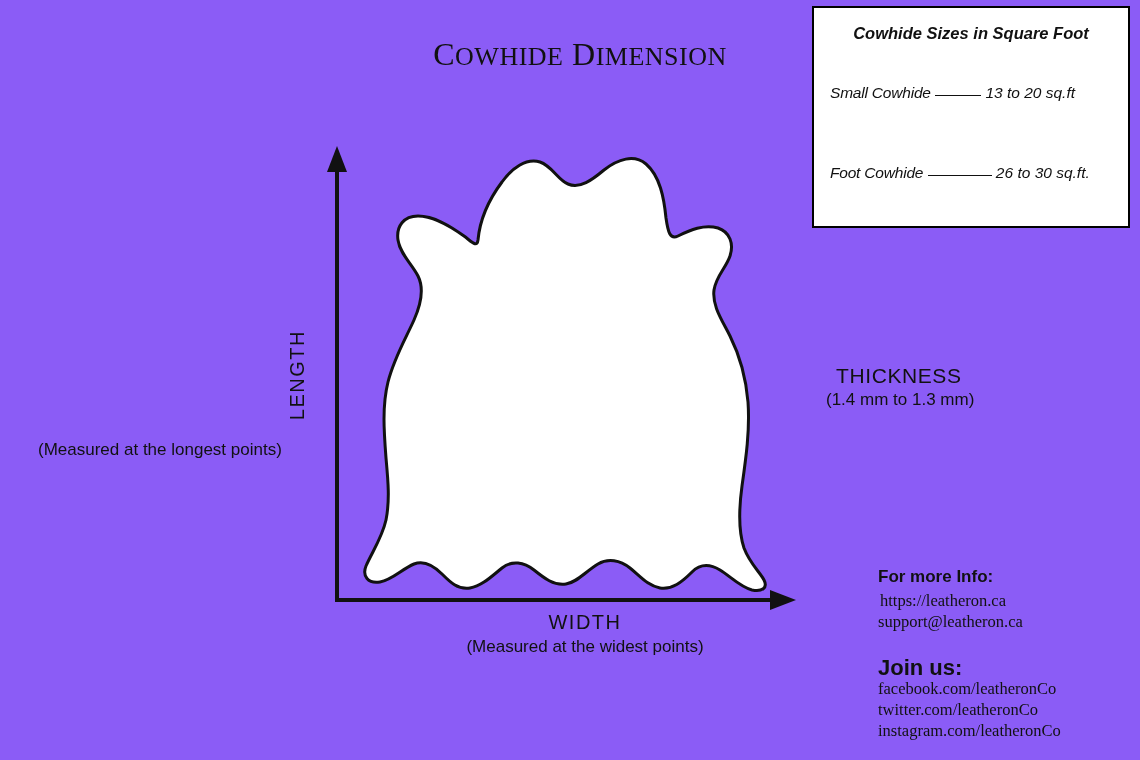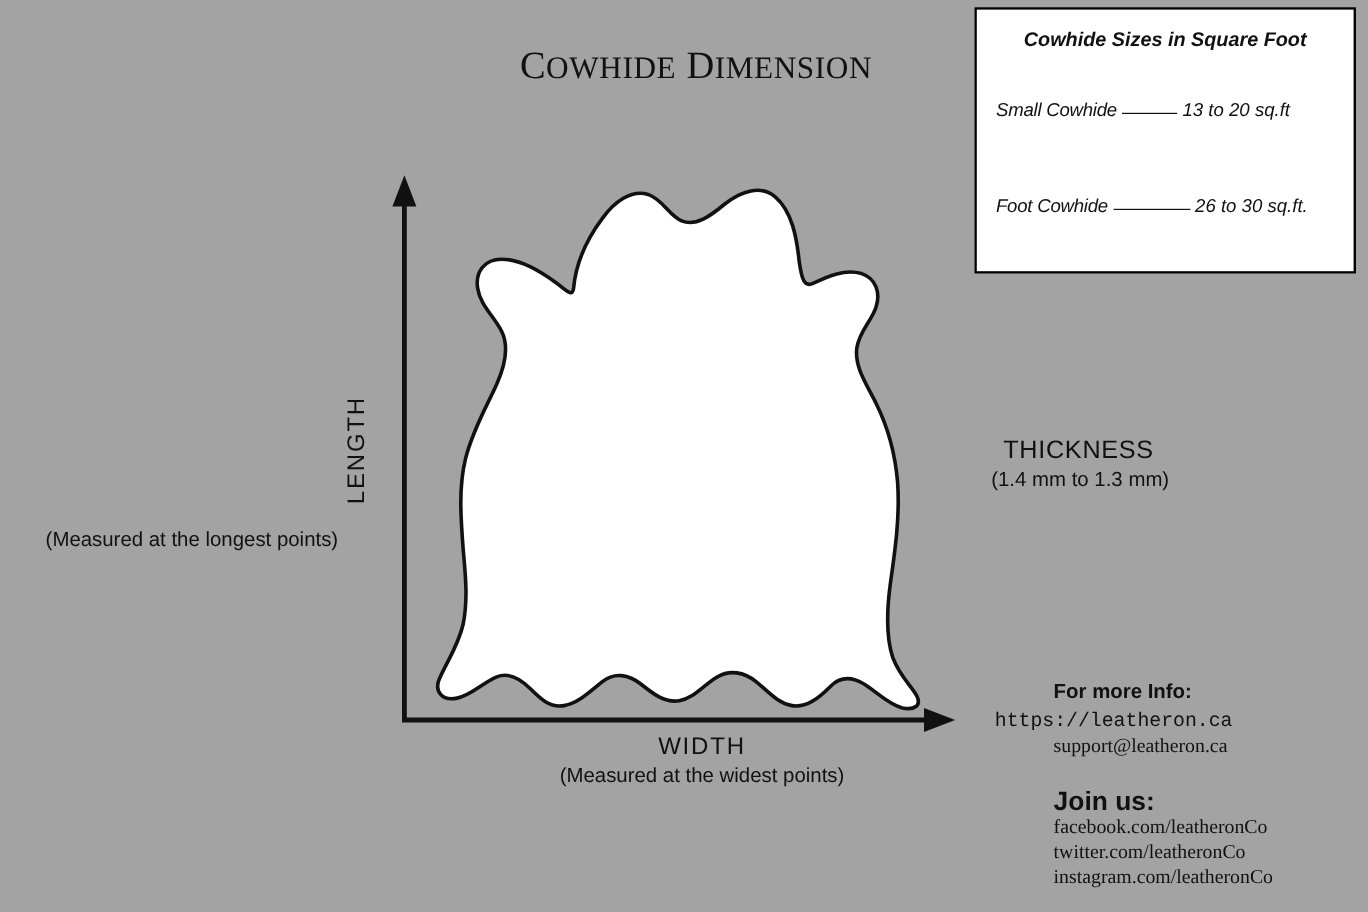--- a/index.html
+++ b/index.html
@@ -4,21 +4,21 @@
 <style>
   html, body {
     margin: 0;
     padding: 0;
     background: #ffffff;
   }
   #page {
     position: relative;
     width: 1140px;
     height: 760px;
-    background: #a3a3a3;
+    background: #8b5cf6;
     overflow: hidden;
     font-family: "Liberation Sans", sans-serif;
     color: #000000;
   }
 
   
   #title {
     position: absolute;
     left: 360px;
     top: 36px;
@@ -151,24 +151,24 @@
   #info-head {
     position: absolute;
     left: 878px;
     top: 567px;
     font-size: 17px;
     font-weight: bold;
     color: #111;
   }
   #info-url {
     position: absolute;
-    left: 829px;
+    left: 880px;
     top: 591px;
     font-size: 16.5px;
-    font-family: Liberation Mono, monospace;
+    font-family: Liberation Serif, serif;
     color: #111;
   }
   #info-email {
     position: absolute;
     left: 878px;
     top: 612px;
     font-size: 16.5px;
     font-family: "Liberation Serif", serif;
     color: #111;
   }

